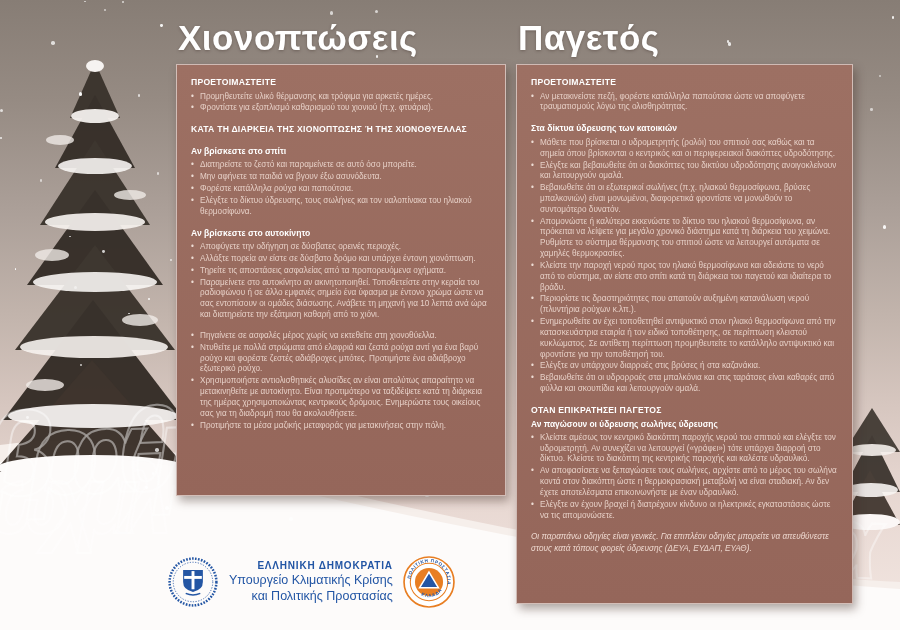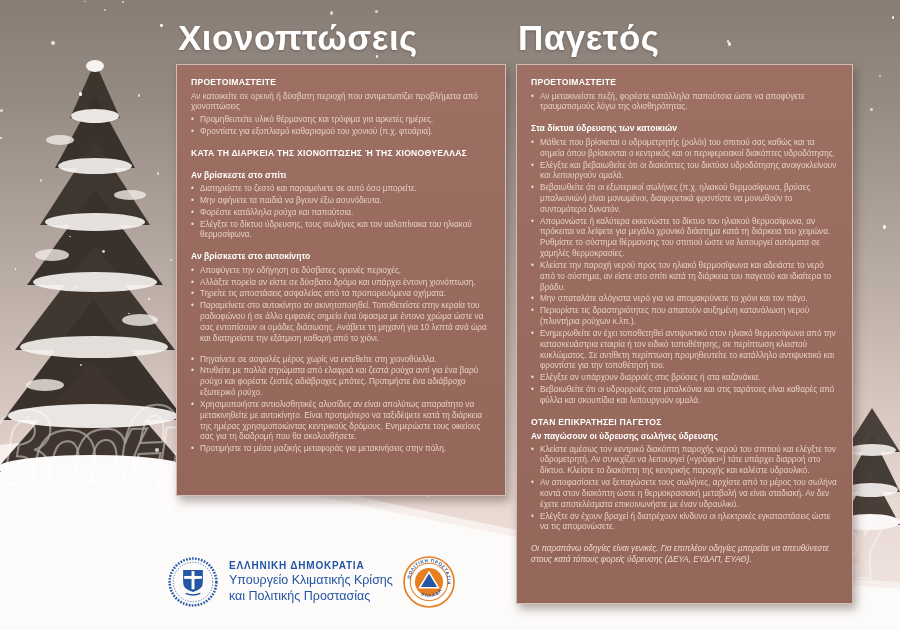--- a/index.html
+++ b/index.html
@@ -38,21 +38,21 @@
   .sec-sub{color:#fff;font-weight:bold;font-size:8.4px;line-height:1.35;margin-bottom:2px;}
   .sec-intro{color:#e6cfc6;font-size:8.2px;line-height:1.32;margin:0 0 2px 0;}
   .bullets{list-style:none;margin:0;padding:0;}
   .bullets li{
     color:#e6cfc6;font-size:8.2px;line-height:1.32;
     padding-left:9px;position:relative;margin-bottom:1px;
   }
   .bullets li::before{content:"•";position:absolute;left:0;top:0;color:#eddcd4;}
   .note{color:#eed9d0;font-size:8.2px;font-style:italic;line-height:1.35;margin-top:10px;}
   .footer{position:absolute;left:167px;top:556px;display:flex;align-items:center;gap:10px;}
-  .org-text{display:flex;flex-direction:column;align-items:flex-start;color:#2255a4;}
+  .org-text{display:flex;flex-direction:column;align-items:flex-end;color:#2255a4;}
   .org-line1{font-weight:bold;font-size:10px;letter-spacing:.8px;margin-bottom:2px;}
   .org-line2,.org-line3{font-size:12.5px;line-height:1.25;}
 </style>
 </head>
 <body>
 
 <div class="poster">
 
   <div class="layer">
     <svg width="900" height="630" viewBox="0 0 900 630">
@@ -183,21 +183,20 @@
       <span class="flake" style="left: 80.2209px; top: 364.491px; width: 1.29711px; height: 1.29711px; opacity: 0.641968;"></span>
       <span class="flake" style="left: 248.53px; top: 430.56px; width: 1.94825px; height: 1.94825px; opacity: 0.600609;"></span>
       <span class="flake" style="left: 84.2906px; top: 0.681151px; width: 1.51587px; height: 1.51587px; opacity: 0.647626;"></span>
     </div>
 
   <div class="col col-left">
     <h1 class="panel-title">Χιονοπτώσεις</h1>
     <section class="panel panel-snow">
         <div class="section">
           <div class="sec-heading caps">ΠΡΟΕΤΟΙΜΑΣΤΕΙΤΕ</div>
-          <p class="sec-intro">Αν κατοικείτε σε ορεινή ή δύσβατη περιοχή που αντιμετωπίζει προβλήματα από χιονοπτώσεις</p>
           <ul class="bullets">
             <li>Προμηθευτείτε υλικό θέρμανσης και τρόφιμα για αρκετές ημέρες.</li>
             <li>Φροντίστε για εξοπλισμό καθαρισμού του χιονιού (π.χ. φτυάρια).</li>
           </ul>
         </div>
         <div class="section">
           <div class="sec-heading caps">ΚΑΤΑ ΤΗ ΔΙΑΡΚΕΙΑ ΤΗΣ ΧΙΟΝΟΠΤΩΣΗΣ Ή ΤΗΣ ΧΙΟΝΟΘΥΕΛΛΑΣ</div>
         </div>
         <div class="section">
           <div class="sec-heading">Αν βρίσκεστε στο σπίτι</div>
@@ -238,21 +237,20 @@
           </ul>
         </div>
         <div class="section">
           <div class="sec-heading">Στα δίκτυα ύδρευσης των κατοικιών</div>
           <ul class="bullets">
             <li>Μάθετε που βρίσκεται ο υδρομετρητής (ρολόι) του σπιτιού σας καθώς και τα σημεία όπου βρίσκονται ο κεντρικός και οι περιφερειακοί διακόπτες υδροδότησης.</li>
             <li>Ελέγξτε και βεβαιωθείτε ότι οι διακόπτες του δικτύου υδροδότησης ανοιγοκλείνουν και λειτουργούν ομαλά.</li>
             <li>Βεβαιωθείτε ότι οι εξωτερικοί σωλήνες (π.χ. ηλιακού θερμοσίφωνα, βρύσες μπαλκονιών) είναι μονωμένοι, διαφορετικά φροντίστε να μονωθούν το συντομότερο δυνατόν.</li>
             <li>Απομονώστε ή καλύτερα εκκενώστε το δίκτυο του ηλιακού θερμοσίφωνα, αν πρόκειται να λείψετε για μεγάλο χρονικό διάστημα κατά τη διάρκεια του χειμώνα. Ρυθμίστε το σύστημα θέρμανσης του σπιτιού ώστε να λειτουργεί αυτόματα σε χαμηλές θερμοκρασίες.</li>
             <li>Κλείστε την παροχή νερού προς τον ηλιακό θερμοσίφωνα και αδειάστε το νερό από το σύστημα, αν είστε στο σπίτι κατά τη διάρκεια του παγετού και ιδιαίτερα το βράδυ.</li>
-            <li>Μην σπαταλάτε αλόγιστα νερό για να απομακρύνετε το χιόνι και τον πάγο.</li>
             <li>Περιορίστε τις δραστηριότητες που απαιτούν αυξημένη κατανάλωση νερού (πλυντήρια ρούχων κ.λπ.).</li>
             <li>Ενημερωθείτε αν έχει τοποθετηθεί αντιψυκτικό στον ηλιακό θερμοσίφωνα από την κατασκευάστρια εταιρία ή τον ειδικό τοποθέτησης, σε περίπτωση κλειστού κυκλώματος. Σε αντίθετη περίπτωση προμηθευτείτε το κατάλληλο αντιψυκτικό και φροντίστε για την τοποθέτησή του.</li>
             <li>Ελέγξτε αν υπάρχουν διαρροές στις βρύσες ή στα καζανάκια.</li>
             <li>Βεβαιωθείτε ότι οι υδρορροές στα μπαλκόνια και στις ταράτσες είναι καθαρές από φύλλα και σκουπίδια και λειτουργούν ομαλά.</li>
           </ul>
         </div>
         <div class="section">
           <div class="sec-heading caps">ΟΤΑΝ ΕΠΙΚΡΑΤΗΣΕΙ ΠΑΓΕΤΟΣ</div>
           <div class="sec-sub">Αν παγώσουν οι ύδρευσης σωλήνες ύδρευσης</div>
           <ul class="bullets">

